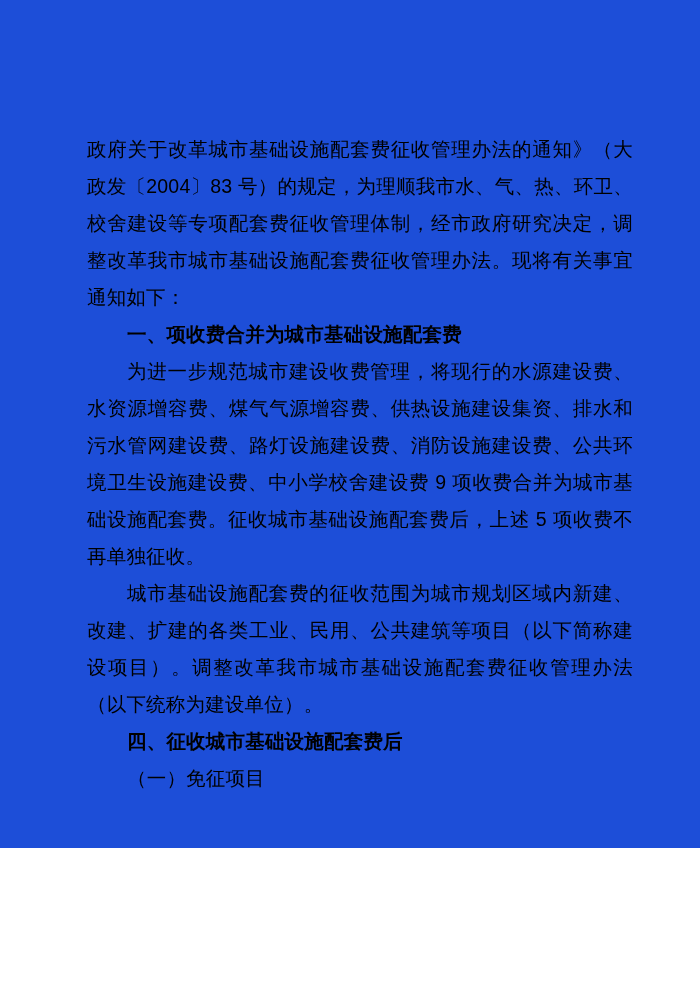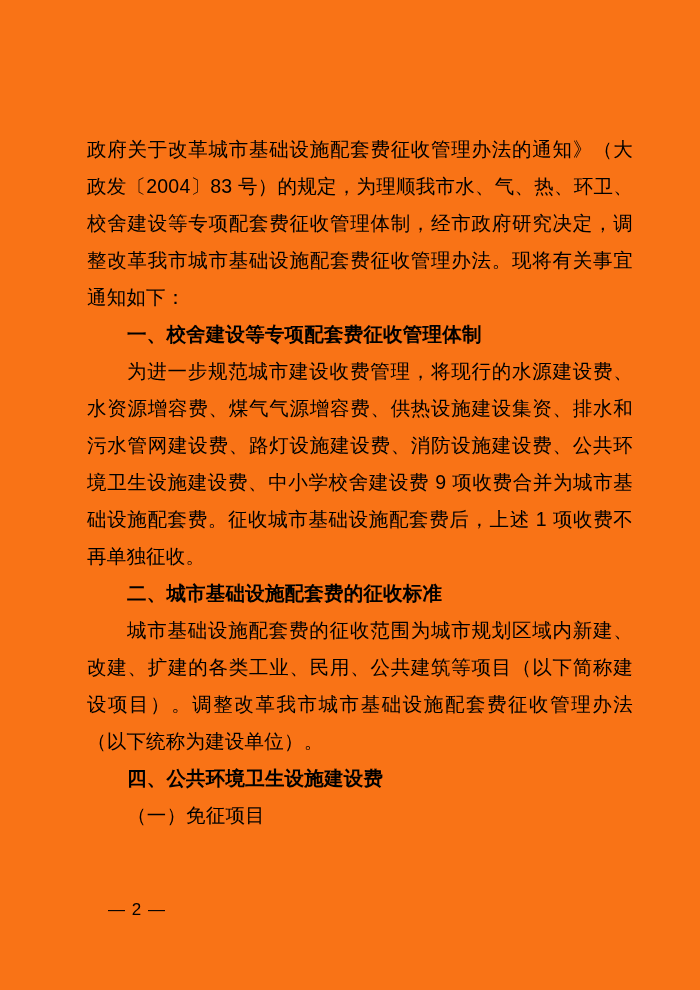--- a/index.html
+++ b/index.html
@@ -8,22 +8,22 @@
   }
   body {
     width: 700px;
     height: 990px;
     background: #ffffff;
     font-family: "Liberation Sans", sans-serif;
   }
   .page {
     position: relative;
     width: 700px;
-    height: 990px;
-    background: #f97316;
+    height: 848px;
+    background: #1d4ed8;
     overflow: hidden;
   }
   .doc-body {
     position: absolute;
     left: 87px;
     top: 131px;
     width: 546px;
     color: #000000;
     font-size: 19.5px;
     line-height: 37px;
@@ -49,21 +49,20 @@
     line-height: 24px;
     letter-spacing: 1px;
   }
 </style>
 </head>
 <body>
 
 <div class="page">
   <div class="doc-body">
       <p class="para">政府关于改革城市基础设施配套费征收管理办法的通知》（大政发〔2004〕83 号）的规定，为理顺我市水、气、热、环卫、校舍建设等专项配套费征收管理体制，经市政府研究决定，调整改革我市城市基础设施配套费征收管理办法。现将有关事宜通知如下：</p>
-      <p class="para indent heading">一、校舍建设等专项配套费征收管理体制</p>
-      <p class="para indent">为进一步规范城市建设收费管理，将现行的水源建设费、水资源增容费、煤气气源增容费、供热设施建设集资、排水和污水管网建设费、路灯设施建设费、消防设施建设费、公共环境卫生设施建设费、中小学校舍建设费 9 项收费合并为城市基础设施配套费。征收城市基础设施配套费后，上述 1 项收费不再单独征收。</p>
-      <p class="para indent heading">二、城市基础设施配套费的征收标准</p>
+      <p class="para indent heading">一、项收费合并为城市基础设施配套费</p>
+      <p class="para indent">为进一步规范城市建设收费管理，将现行的水源建设费、水资源增容费、煤气气源增容费、供热设施建设集资、排水和污水管网建设费、路灯设施建设费、消防设施建设费、公共环境卫生设施建设费、中小学校舍建设费 9 项收费合并为城市基础设施配套费。征收城市基础设施配套费后，上述 5 项收费不再单独征收。</p>
       <p class="para indent">城市基础设施配套费的征收范围为城市规划区域内新建、改建、扩建的各类工业、民用、公共建筑等项目（以下简称建设项目）。调整改革我市城市基础设施配套费征收管理办法（以下统称为建设单位）。</p>
-      <p class="para indent heading">四、公共环境卫生设施建设费</p>
+      <p class="para indent heading">四、征收城市基础设施配套费后</p>
       <p class="para indent">（一）免征项目</p>
     </div>
   <div class="page-footer">— 2 —</div>
 </div>
 
 </body></html>

